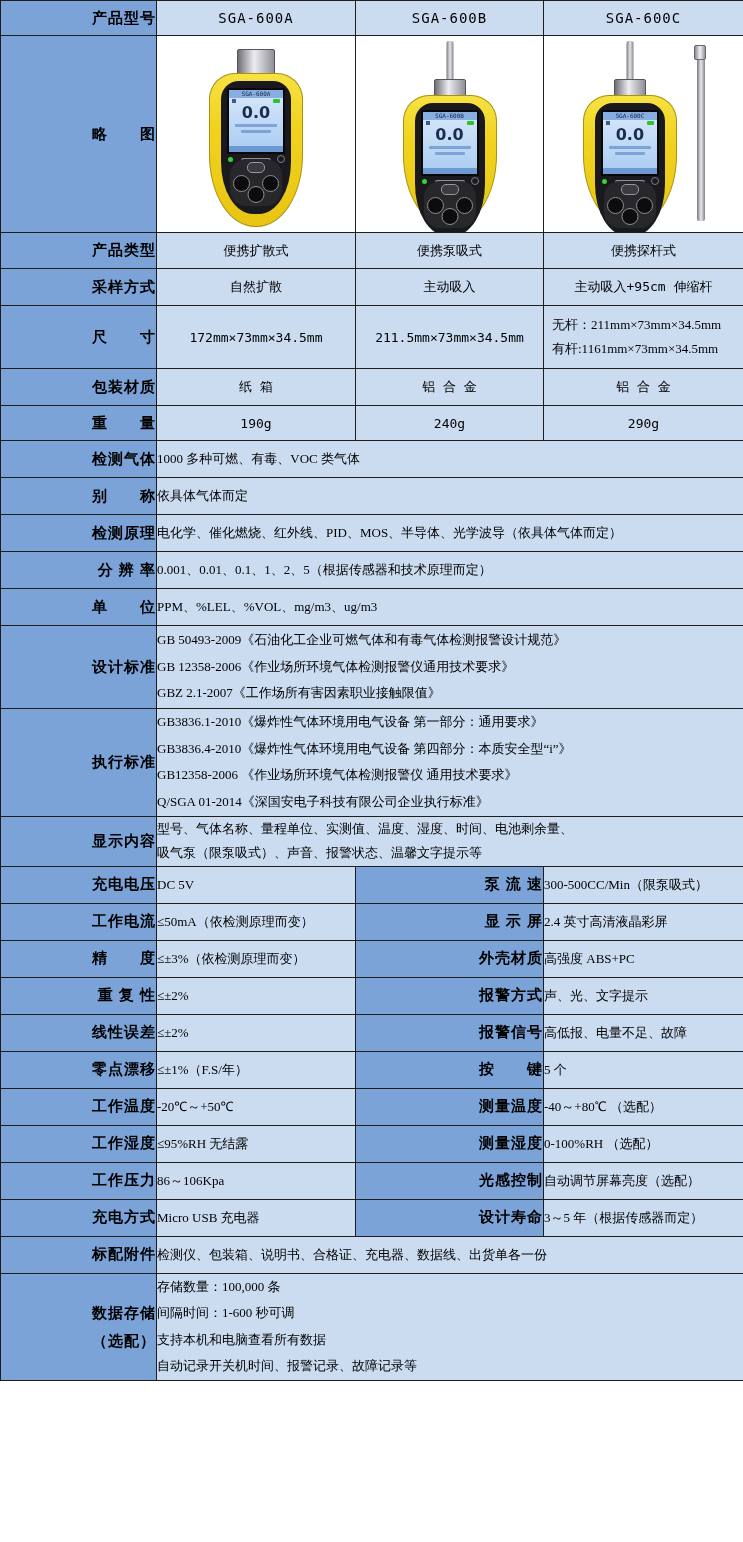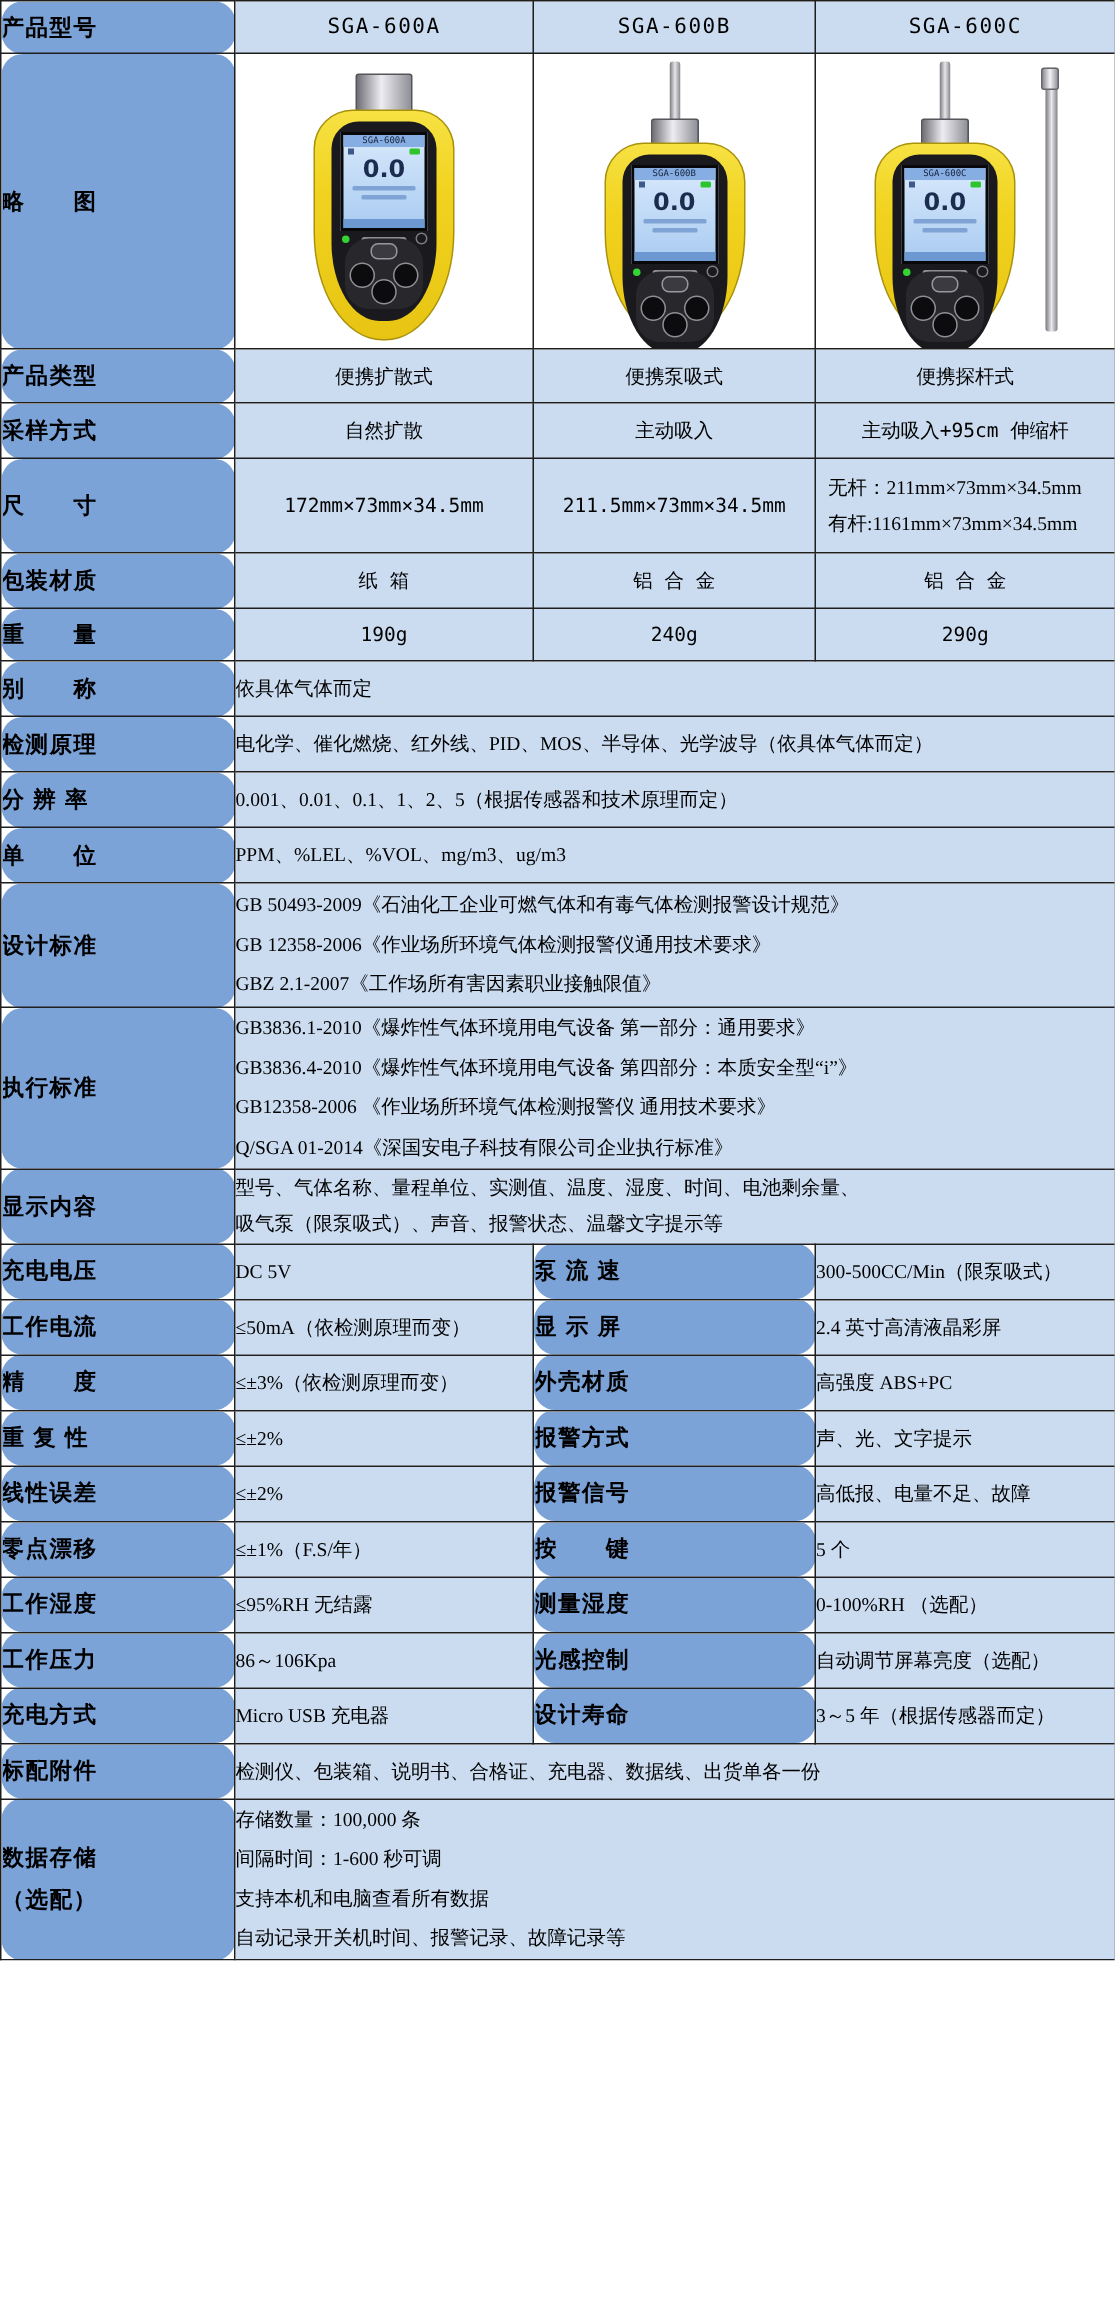--- a/index.html
+++ b/index.html
@@ -1,22 +1,22 @@
 <!DOCTYPE html>
 <html><head>
 <meta charset="utf-8">
 <style>
   html,body{margin:0;padding:0;background:#ffffff;}
   body{width:743px;font-family:"Liberation Sans", sans-serif;color:#000;}
   table.spec{width:743px;border-collapse:collapse;table-layout:fixed;background:#ffffff;}
   table.spec td, table.spec th{border:1px solid #1e1e1e;padding:0;overflow:hidden;}
   col.c1{width:156px}col.c2{width:199px}col.c3{width:188px}col.c4{width:200px}
 
-  .lbl{background:#7ba3d8;font-weight:bold;font-size:15px;text-align:left;
-       font-family:"Liberation Sans",sans-serif;letter-spacing:1px;border-radius:14px;}
+  .lbl{background:#7ba3d8;font-weight:bold;font-size:15px;text-align:right;
+       font-family:"Liberation Sans",sans-serif;letter-spacing:1px;}
   .val{background:#cbdcf1;font-size:13px;
        font-family:"DejaVu Sans Mono","DejaVu Sans",monospace;}
   .c{text-align:center}
   .l{text-align:left;padding-left:12px;padding-right:6px;font-family:Liberation Serif, serif;}
   .ml{white-space:pre-line;line-height:2.05;}
   .ml2{white-space:pre-line;line-height:1.85;}
   .imgcell{background:#ffffff;}
   .model{background:#cbdcf1;font-size:14px;text-align:center;letter-spacing:1px;
          font-family:"DejaVu Sans Mono",monospace;}
 
@@ -216,20 +216,24 @@
   <td class="val c">铝 合 金</td>
 </tr>
 <tr class="h35">
   <th class="lbl">重　　量</th>
   <td class="val c">190g</td>
   <td class="val c">240g</td>
   <td class="val c">290g</td>
 </tr>
 
 <tr class="h37">
+  <th class="lbl">检测气体</th>
+  <td class="val l" colspan="3">1000 多种可燃、有毒、VOC 类气体</td>
+</tr>
+<tr class="h37">
   <th class="lbl">别　　称</th>
   <td class="val l" colspan="3">依具体气体而定</td>
 </tr>
 <tr class="h37">
   <th class="lbl">检测原理</th>
   <td class="val l" colspan="3">电化学、催化燃烧、红外线、PID、MOS、半导体、光学波导（依具体气体而定）</td>
 </tr>
 <tr class="h37">
   <th class="lbl">分 辨 率</th>
   <td class="val l" colspan="3">0.001、0.01、0.1、1、2、5（根据传感器和技术原理而定）</td>
@@ -285,20 +289,26 @@
   <th class="lbl">线性误差</th>
   <td class="val l">≤±2%</td>
   <th class="lbl">报警信号</th>
   <td class="val l">高低报、电量不足、故障</td>
 </tr>
 <tr class="h37">
   <th class="lbl">零点漂移</th>
   <td class="val l">≤±1%（F.S/年）</td>
   <th class="lbl">按　　键</th>
   <td class="val l">5 个</td>
+</tr>
+<tr class="h37">
+  <th class="lbl">工作温度</th>
+  <td class="val l">-20℃～+50℃</td>
+  <th class="lbl">测量温度</th>
+  <td class="val l">-40～+80℃ （选配）</td>
 </tr>
 <tr class="h37">
   <th class="lbl">工作湿度</th>
   <td class="val l">≤95%RH 无结露</td>
   <th class="lbl">测量湿度</th>
   <td class="val l">0-100%RH （选配）</td>
 </tr>
 <tr class="h37">
   <th class="lbl">工作压力</th>
   <td class="val l">86～106Kpa</td>

